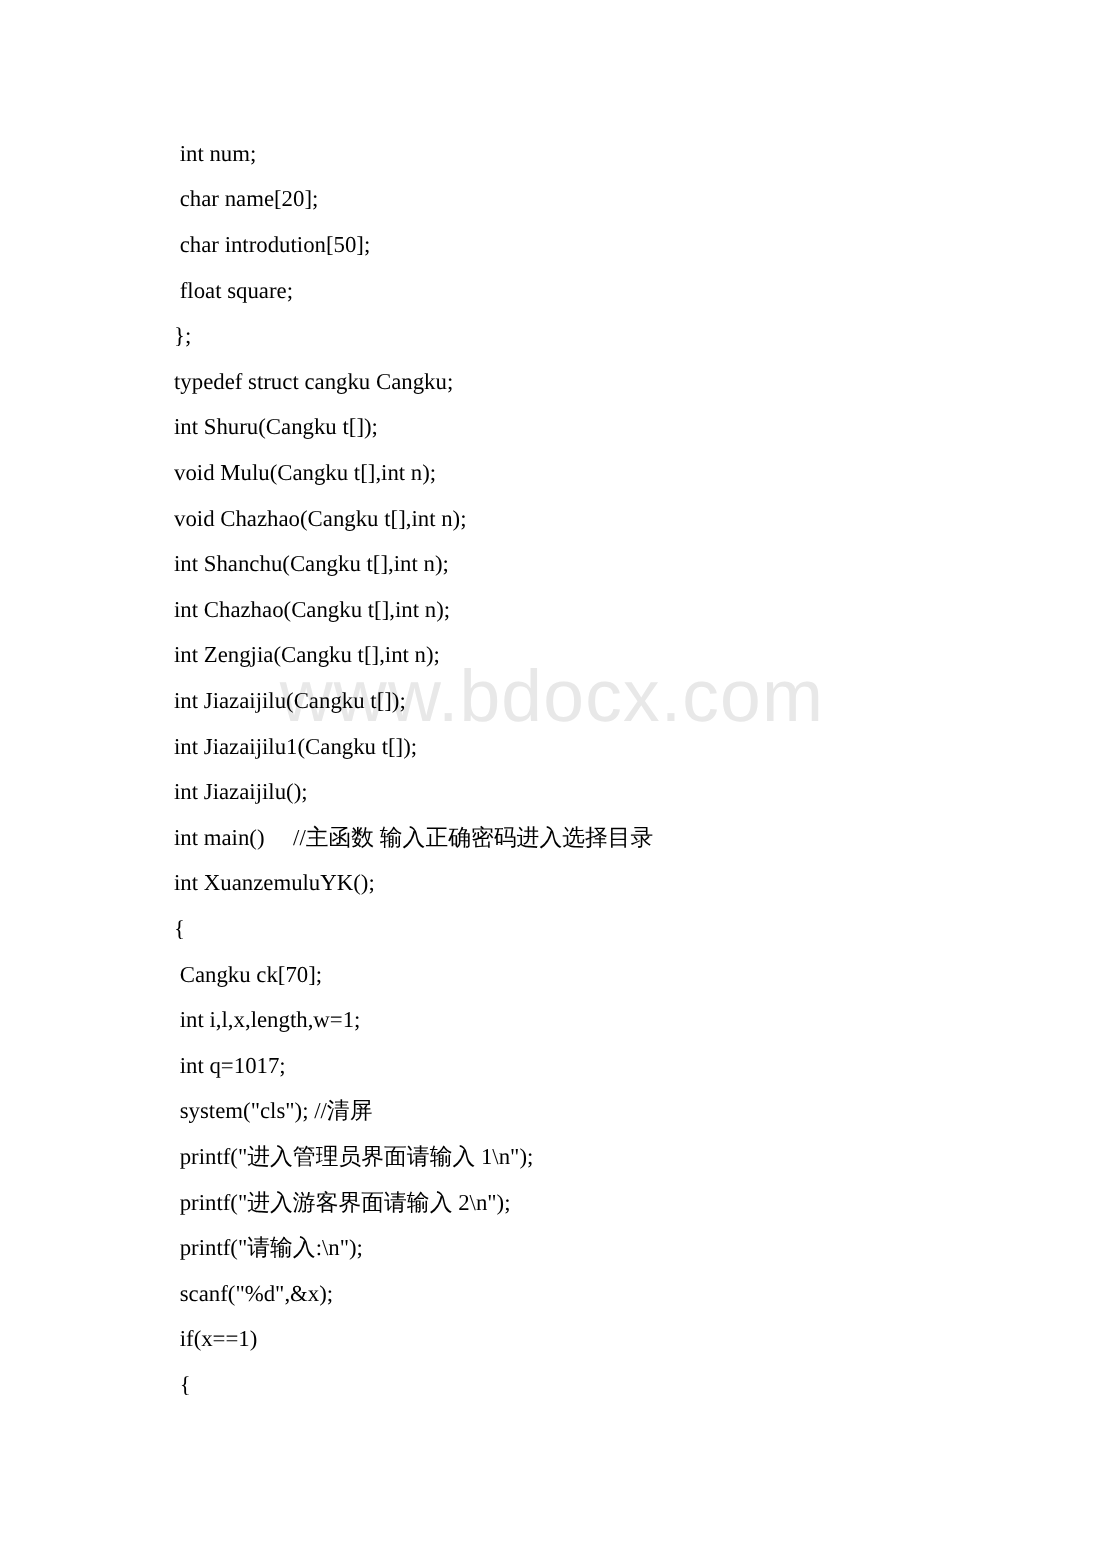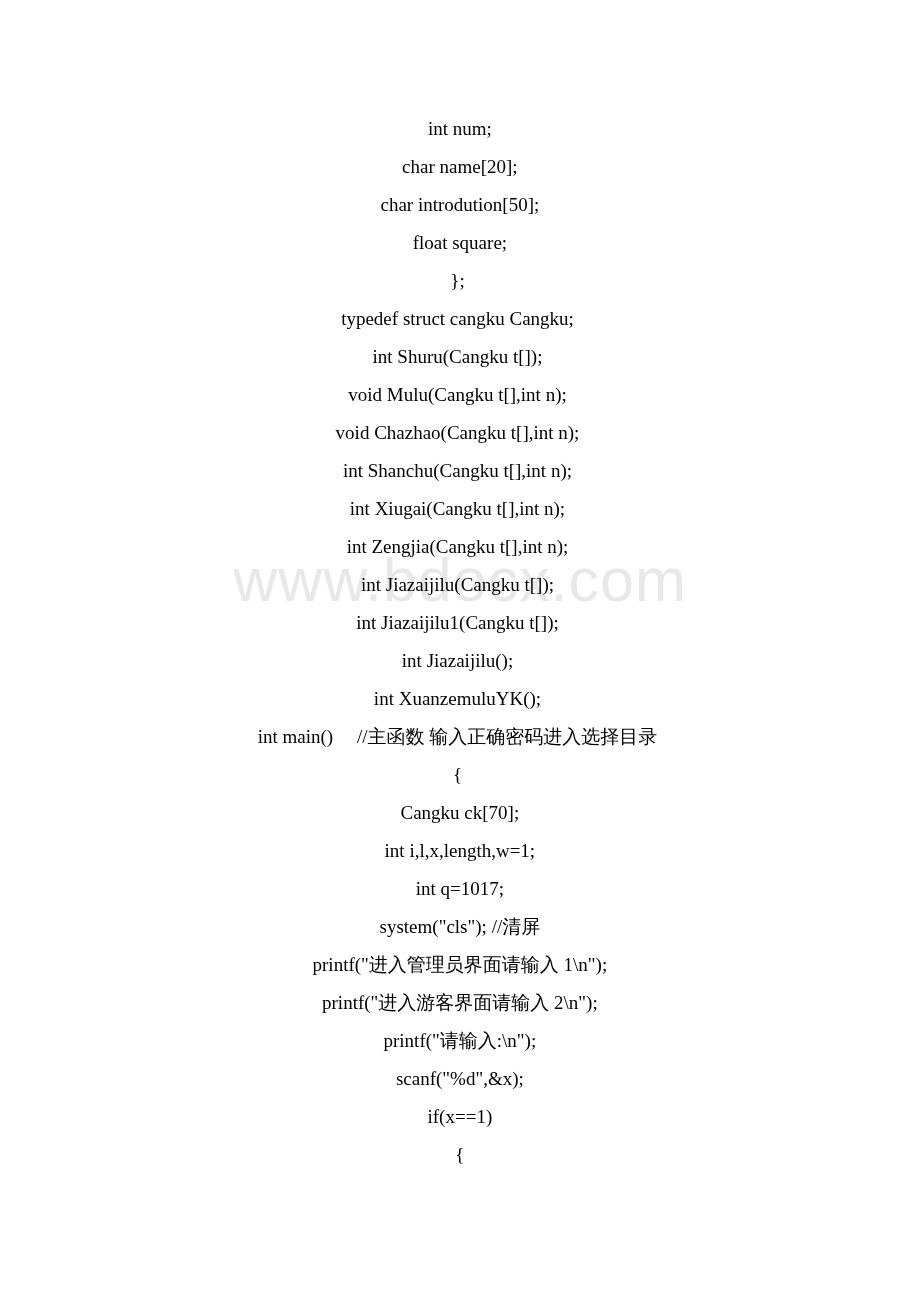--- a/index.html
+++ b/index.html
@@ -15,21 +15,20 @@
     .content {
       padding: 110px 150px 0 145px;
       font-size: 19px;
       line-height: 2.0;
       color: #000000;
       position: relative;
       z-index: 2;
     }
     .line {
       white-space: pre;
-      text-align: center;
     }
     .watermark {
       position: absolute;
       top: 545px;
       left: 0;
       right: 0;
       text-align: center;
       font-size: 61px;
       color: #e8e8e8;
       font-family: Arial, sans-serif;
@@ -50,27 +49,27 @@
   <div class="line"> int num;</div>
   <div class="line"> char name[20];</div>
   <div class="line"> char introdution[50];</div>
   <div class="line"> float square;</div>
   <div class="line">};</div>
   <div class="line">typedef struct cangku Cangku;</div>
   <div class="line">int Shuru(Cangku t[]);</div>
   <div class="line">void Mulu(Cangku t[],int n);</div>
   <div class="line">void Chazhao(Cangku t[],int n);</div>
   <div class="line">int Shanchu(Cangku t[],int n);</div>
-  <div class="line">int Xiugai(Cangku t[],int n);</div>
+  <div class="line">int Chazhao(Cangku t[],int n);</div>
   <div class="line">int Zengjia(Cangku t[],int n);</div>
   <div class="line">int Jiazaijilu(Cangku t[]);</div>
   <div class="line">int Jiazaijilu1(Cangku t[]);</div>
   <div class="line">int Jiazaijilu();</div>
+  <div class="line cjk">int main()     //主函数 输入正确密码进入选择目录</div>
   <div class="line">int XuanzemuluYK();</div>
-  <div class="line cjk">int main()     //主函数 输入正确密码进入选择目录</div>
   <div class="line">{</div>
   <div class="line"> Cangku ck[70];</div>
   <div class="line"> int i,l,x,length,w=1;</div>
   <div class="line"> int q=1017;</div>
   <div class="line cjk"> system("cls"); //清屏</div>
   <div class="line cjk"> printf("进入管理员界面请输入 1\n");</div>
   <div class="line cjk"> printf("进入游客界面请输入 2\n");</div>
   <div class="line cjk"> printf("请输入:\n");</div>
   <div class="line"> scanf("%d",&amp;x);</div>
   <div class="line"> if(x==1)</div>

